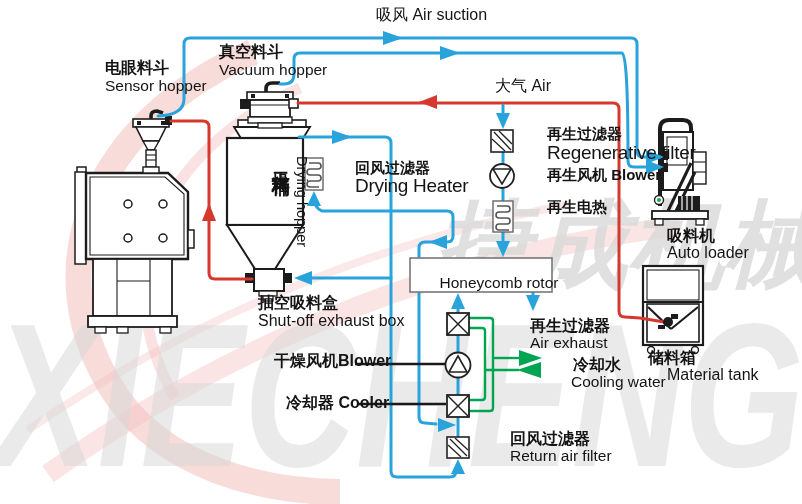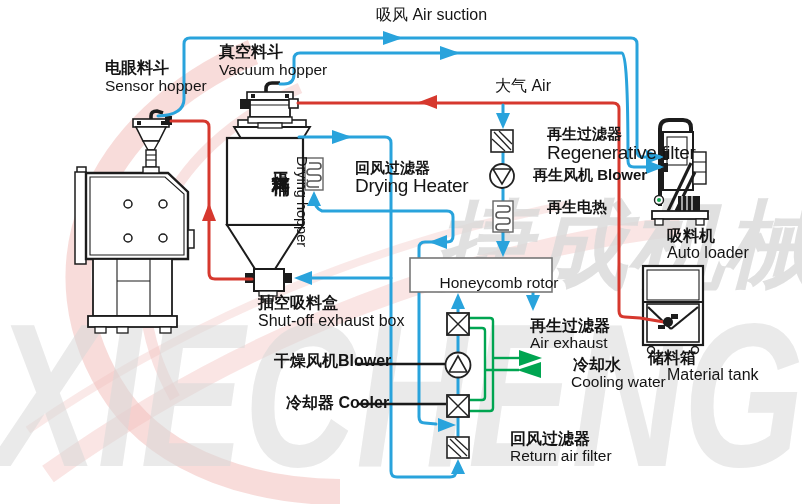--- a/index.html
+++ b/index.html
@@ -261,21 +261,21 @@
   <div class="lbl en" style="left:191px;top:62px;">Vacuum hopper</div>
 
   <div class="lbl zh" style="left:77px;top:60px;">电眼料斗</div>
   <div class="lbl en" style="left:77px;top:78px;">Sensor hopper</div>
 
   <div class="lbl zh" style="left:467px;top:78px;font-weight:500;">大气  Air</div>
 
   <div class="lbl zhs" style="left:519px;top:126px;">再生过滤器</div>
   <div class="lbl ens" style="left:519px;top:143px;">Regenerative filter</div>
 
-  <div class="lbl zhs" style="left:505px;top:167px;">再生风机  Blower</div>
+  <div class="lbl zhs" style="left:519px;top:167px;">再生风机  Blower</div>
 
   <div class="lbl zhs" style="left:519px;top:199px;">再生电热</div>
 
   <div class="lbl zhs" style="left:327px;top:160px;">回风过滤器</div>
   <div class="lbl ens" style="left:327px;top:176px;">Drying Heater</div>
 
   <div class="lbl vzh" style="left:243px;top:157px;height:78px;">干燥料桶</div>
   <div class="lbl ven" style="left:266px;top:156px;height:80px;">Drying hopper</div>
 
   <div class="lbl en ctr" style="left:411px;top:275px;width:120px;">Honeycomb rotor</div>

